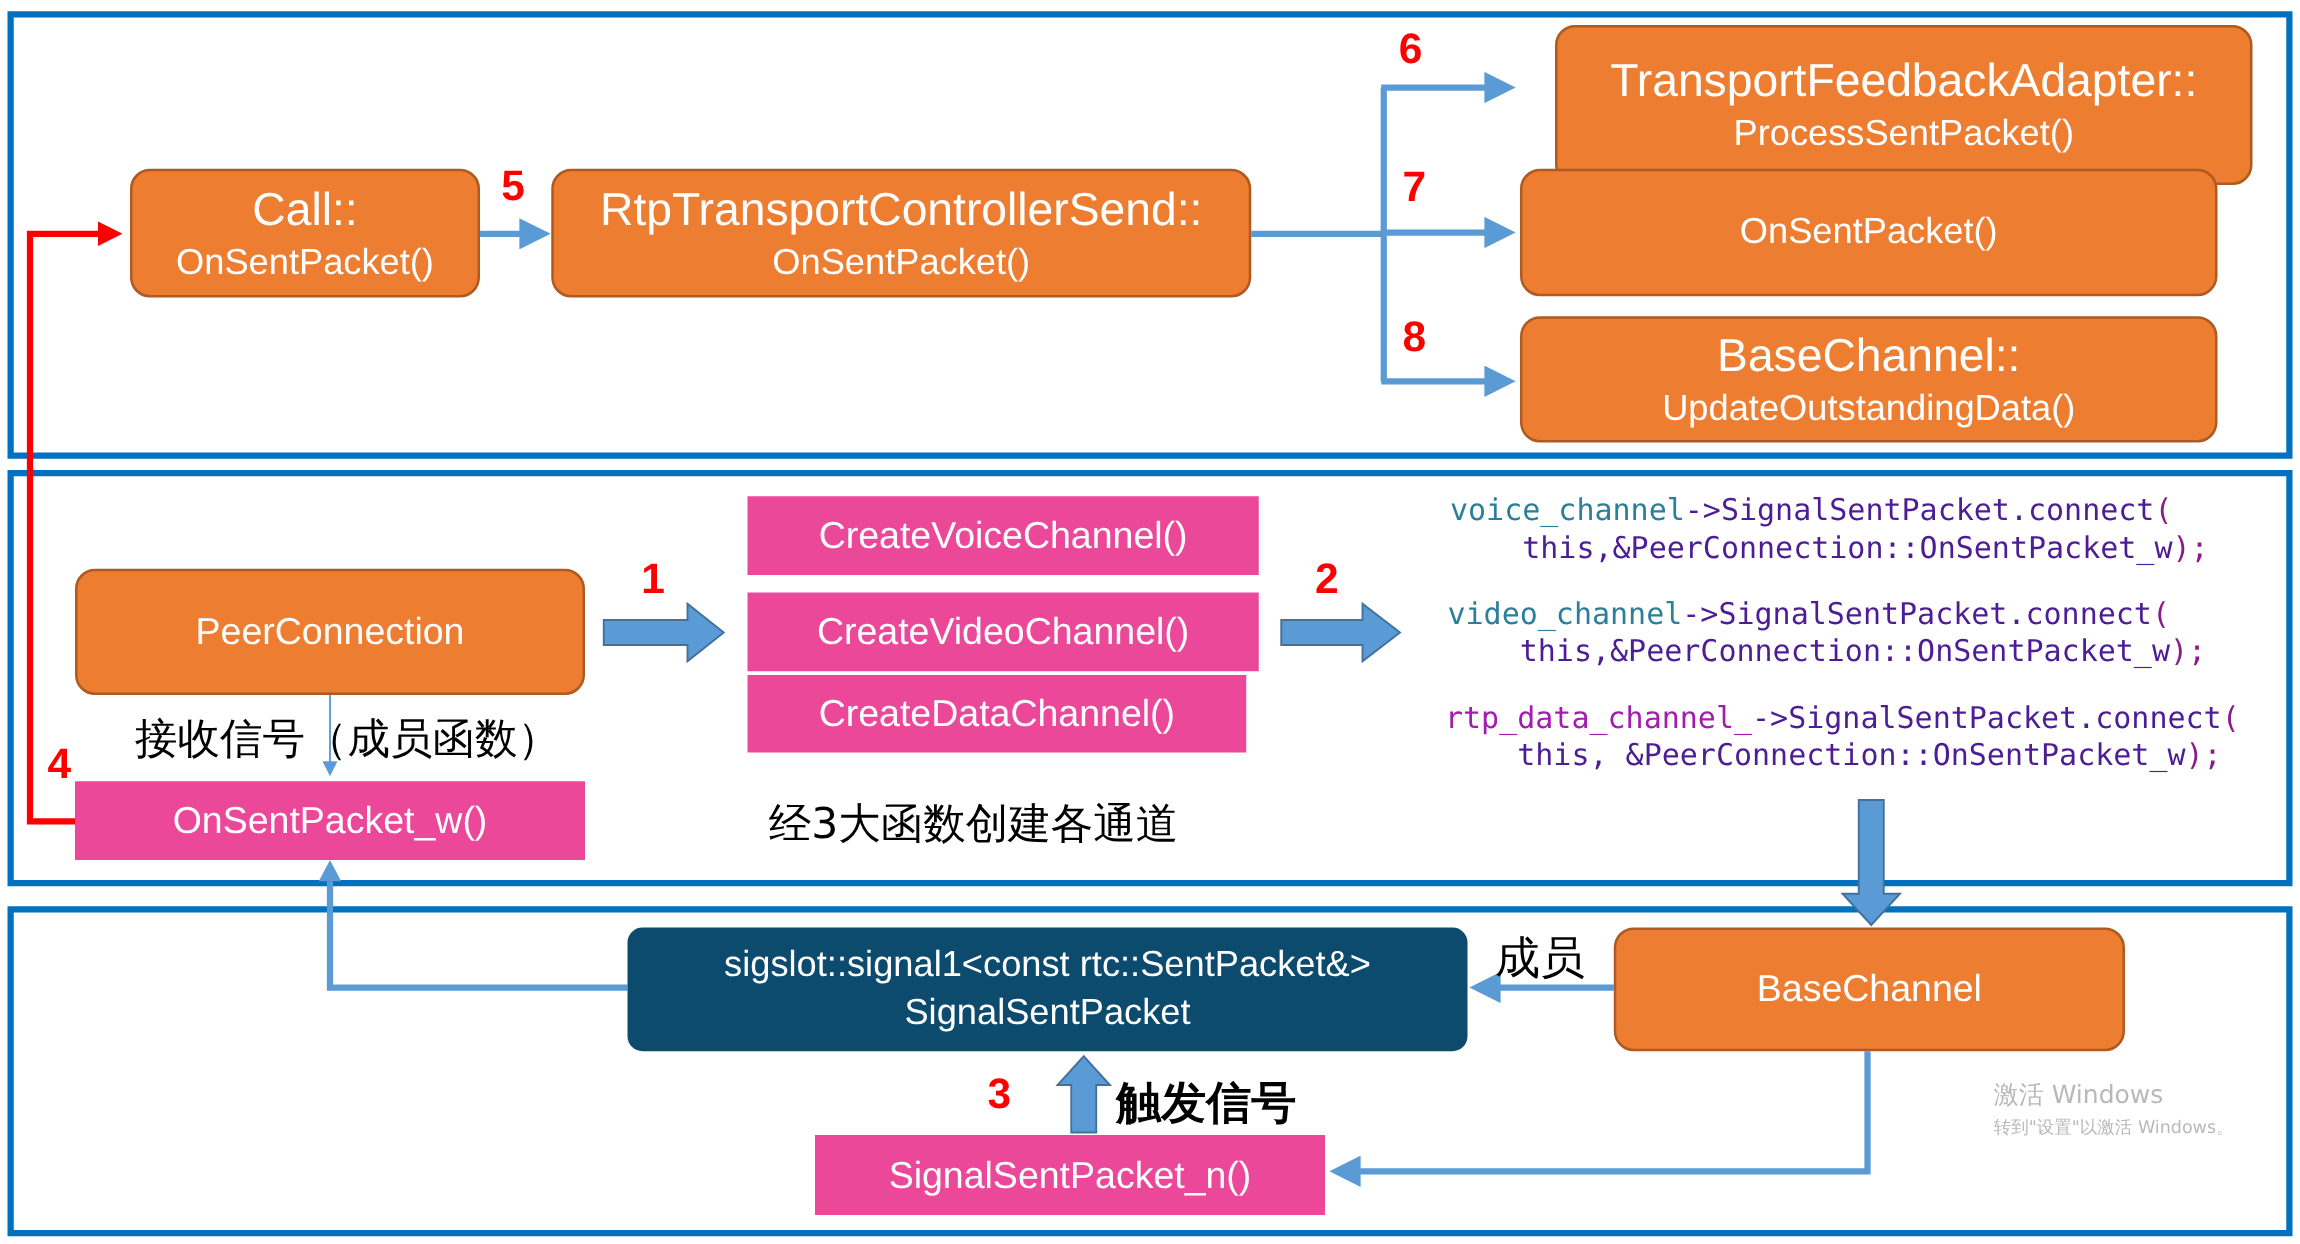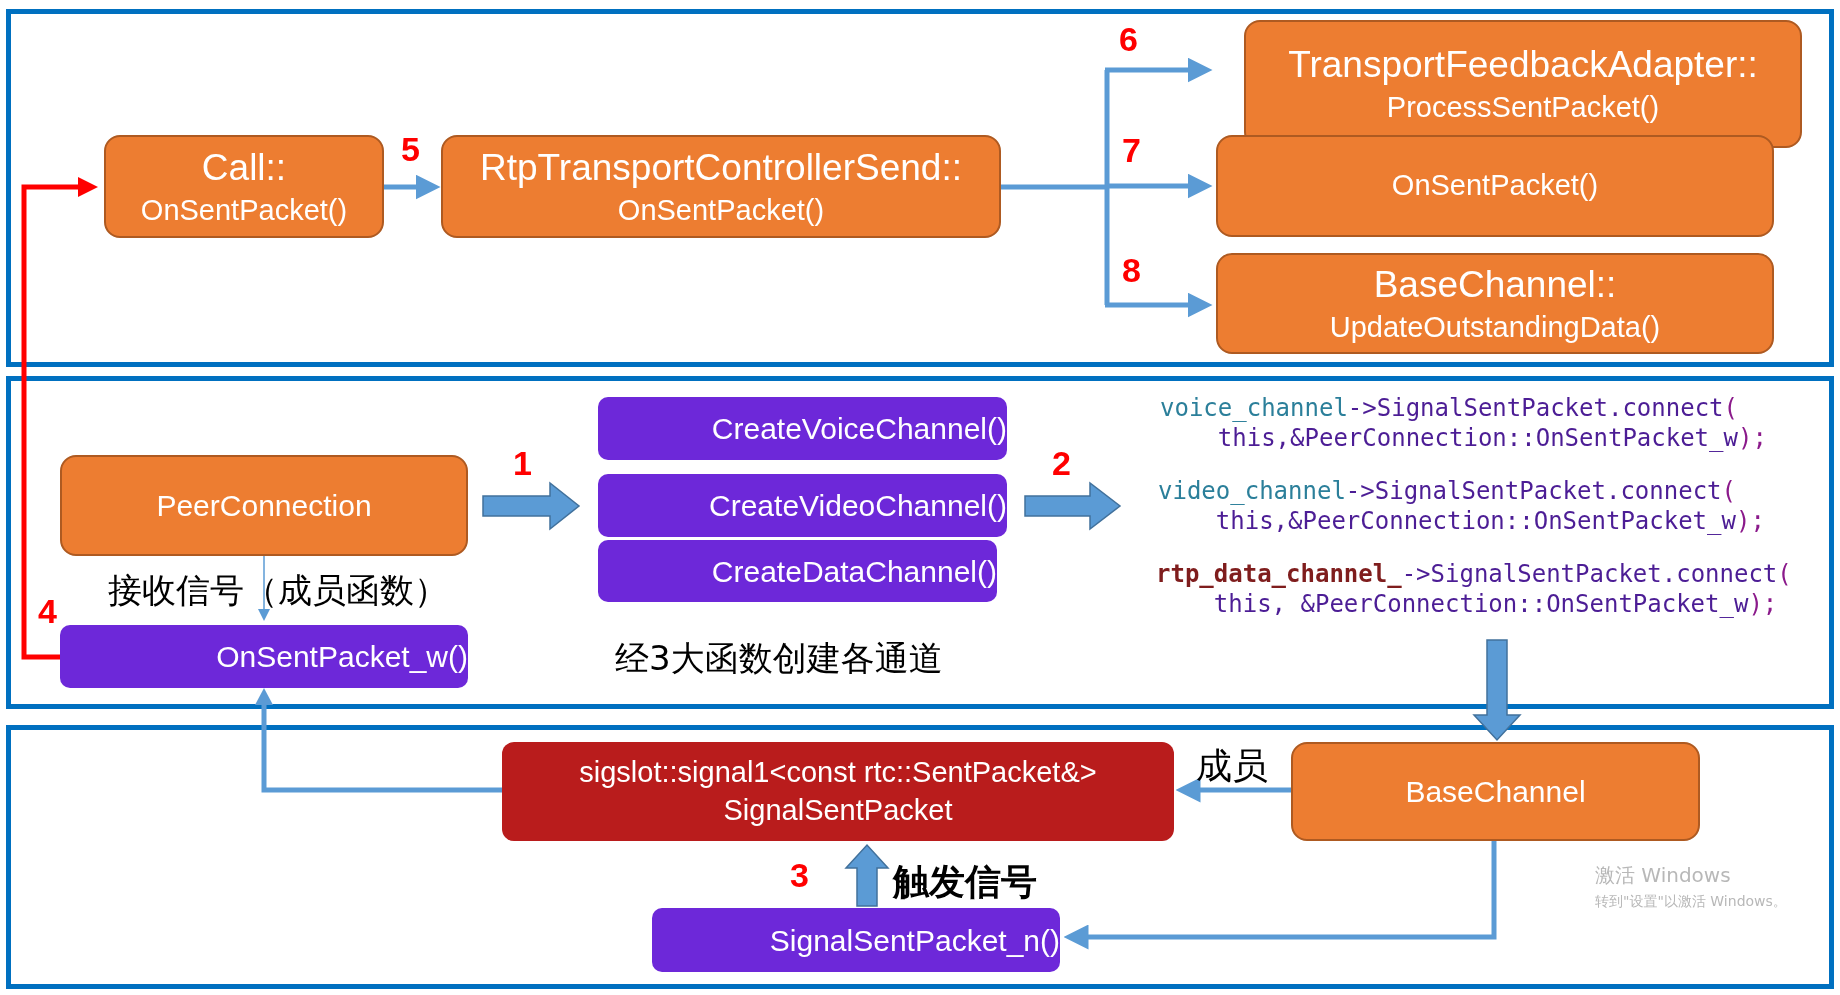--- a/index.html
+++ b/index.html
@@ -1,28 +1,28 @@
 <!DOCTYPE html>
 <html><head>
 <meta charset="utf-8">
 <style>
   html,body{margin:0;padding:0;background:#fff;}
   body{width:1840px;height:995px;position:relative;overflow:hidden;font-family:"Liberation Sans","DejaVu Sans",sans-serif;}
   .panel{position:absolute;border:5px solid #0070c0;box-sizing:border-box;}
   .box{position:absolute;box-sizing:border-box;border-radius:16px;color:#fff;display:flex;flex-direction:column;align-items:center;justify-content:center;text-align:center;line-height:1.3;}
   .orange{background:#ed7d31;border:2px solid #ae5a21;}
-  .gold{background:#6d28d9;border:none;border-radius:10px;align-items:flex-end;}
-  .green{background:#b91c1c;border:none;border-radius:12px;}
+  .gold{background:#ec4899;border:none;border-radius:0;}
+  .green{background:#0c4a6e;border:none;border-radius:12px;}
   .t-big{font-size:37px;}
   .t-mid{font-size:30px;}
   .t-sm{font-size:29px;}
   .num{position:absolute;color:#ff0000;font-weight:bold;font-size:34px;font-family:"Liberation Sans",sans-serif;}
   .label{position:absolute;color:#000;font-size:36px;font-family:"DejaVu Sans",sans-serif;white-space:nowrap;}
   .code{position:absolute;font-family:"DejaVu Sans Mono","Liberation Mono",monospace;font-size:24px;white-space:pre;line-height:30px;}
-  .c-teal{color:#2b7f9a;} .c-green{color:#4c1d95;} .c-black{color:#7f1d1d;font-weight:bold;} .c-purple{color:#8b1a8b;}
+  .c-teal{color:#2b7f9a;} .c-green{color:#4c1d95;} .c-black{color:#a21caf;} .c-purple{color:#8b1a8b;}
   svg.lines{position:absolute;left:0;top:0;}
   .watermark{position:absolute;color:#b8b8b8;font-family:"DejaVu Sans",sans-serif;}
 </style>
 </head>
 <body>
 
 <div class="panel" style="left:6px;top:9px;width:1828px;height:358px;"></div>
 <div class="panel" style="left:6px;top:376px;width:1828px;height:333px;"></div>
 <div class="panel" style="left:6px;top:725px;width:1828px;height:264px;"></div>
 

